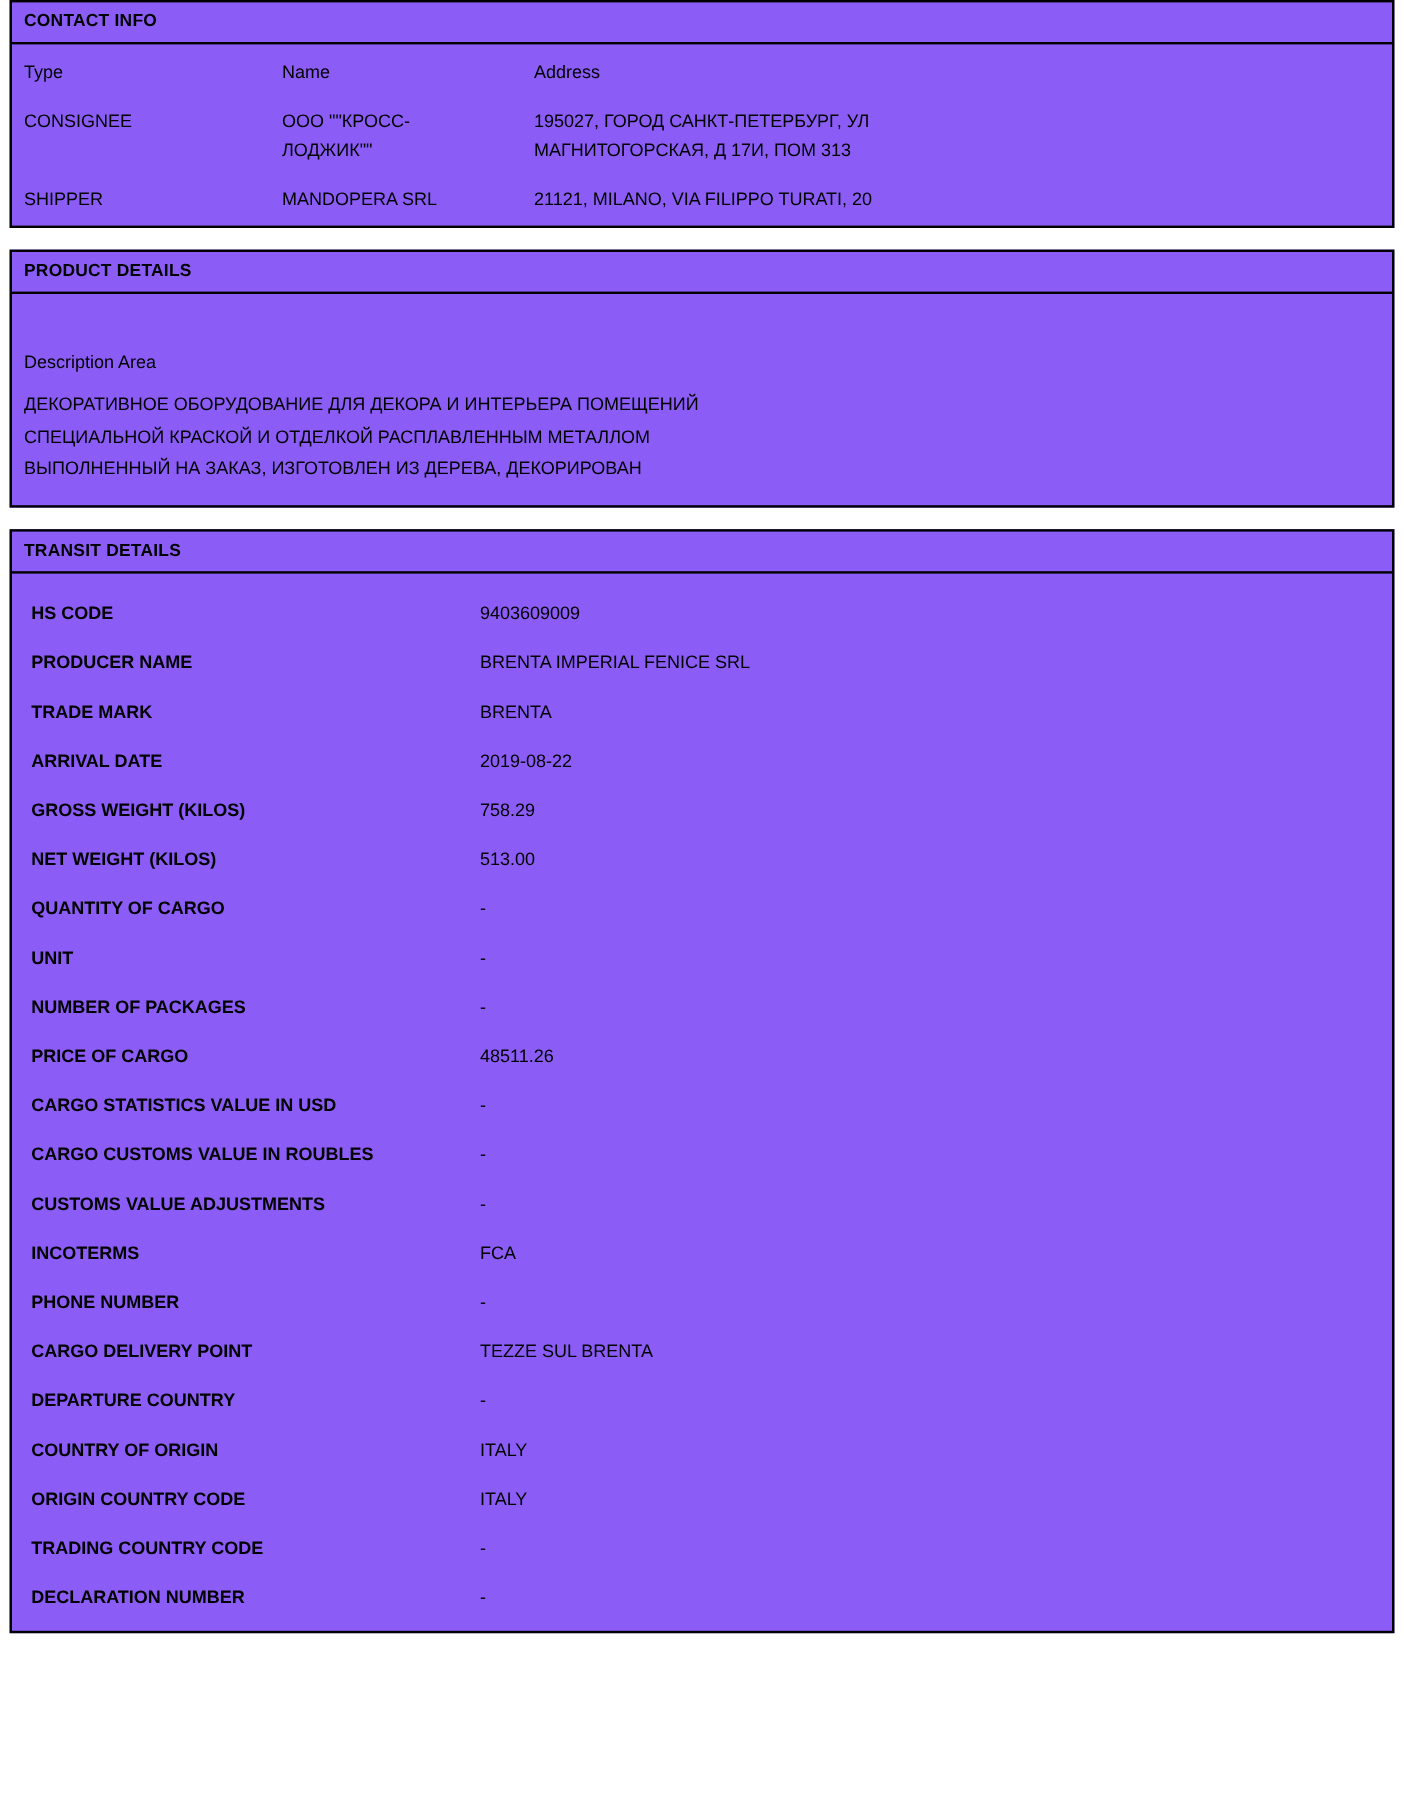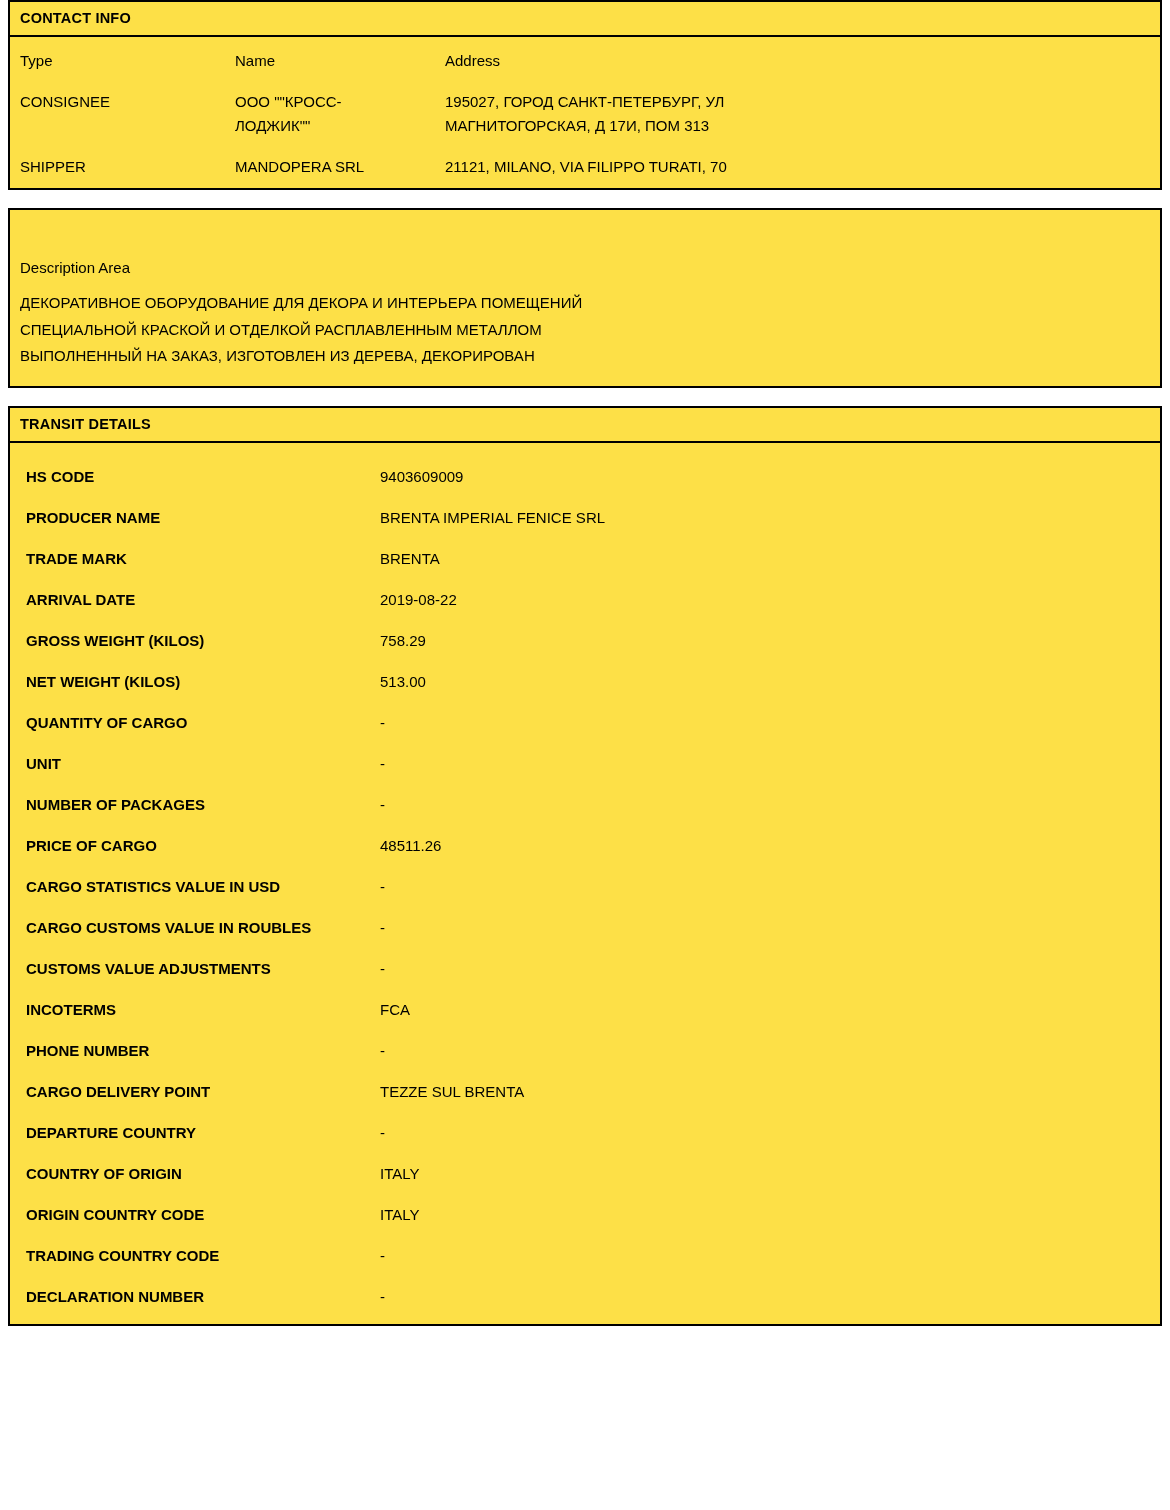--- a/index.html
+++ b/index.html
@@ -17,21 +17,21 @@
     -webkit-font-smoothing: antialiased;
   }
   .page {
     width: 1170px;
     padding: 0 8px;
   }
   
   .panel {
     border: 2px solid #000000;
     margin-bottom: 18px;
-    background: #fde047;
+    background: #8b5cf6;
   }
   .panel-header {
     border-bottom: 2px solid #000000;
     padding: 8px 10px 9px 10px;
     font-weight: bold;
     font-size: 14.5px;
     letter-spacing: 0.2px;
   }
   
   .contact-body {
@@ -85,20 +85,21 @@
     flex: 0 0 360px;
     font-weight: bold;
     font-size: 15px;
     line-height: 1.2;
     padding-left: 6px;
   }
   .transit-value {
     flex: 1 1 auto;
     font-size: 15px;
     line-height: 1.2;
+    margin-left: 20px;
   }
 </style>
 </head>
 <body>
 
 <div class="page">
 
   <section class="panel">
     <div class="panel-header">CONTACT INFO</div>
     <div class="contact-body">
@@ -119,29 +120,30 @@
               <span class="addr-line">195027, ГОРОД САНКТ-ПЕТЕРБУРГ, УЛ</span>
               <span class="addr-line">МАГНИТОГОРСКАЯ, Д 17И, ПОМ 313</span>
             </td>
           </tr>
           <tr class="row">
             <td class="col-type">SHIPPER</td>
             <td class="col-name">
               <span class="addr-line">MANDOPERA SRL</span>
             </td>
             <td class="col-addr">
-              <span class="addr-line">21121, MILANO, VIA FILIPPO TURATI, 70</span>
+              <span class="addr-line">21121, MILANO, VIA FILIPPO TURATI, 20</span>
             </td>
           </tr>
         </tbody>
       </table>
     </div>
   </section>
 
   <section class="panel">
+    <div class="panel-header">PRODUCT DETAILS</div>
     <div class="product-body">
       <div class="desc-label">Description Area</div>
       <div>
         <span class="desc-line">ДЕКОРАТИВНОЕ ОБОРУДОВАНИЕ ДЛЯ ДЕКОРА И ИНТЕРЬЕРА ПОМЕЩЕНИЙ</span>
         <span class="desc-line">СПЕЦИАЛЬНОЙ КРАСКОЙ И ОТДЕЛКОЙ РАСПЛАВЛЕННЫМ МЕТАЛЛОМ</span>
         <span class="desc-line">ВЫПОЛНЕННЫЙ НА ЗАКАЗ, ИЗГОТОВЛЕН ИЗ ДЕРЕВА, ДЕКОРИРОВАН</span>
       </div>
     </div>
   </section>
 

